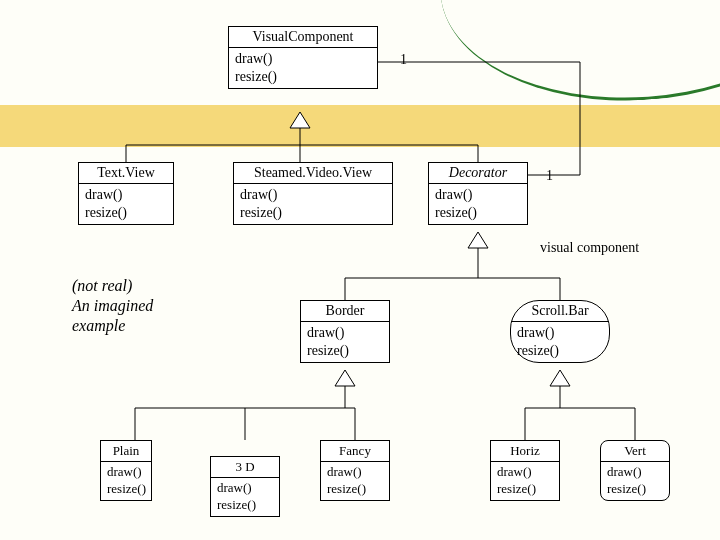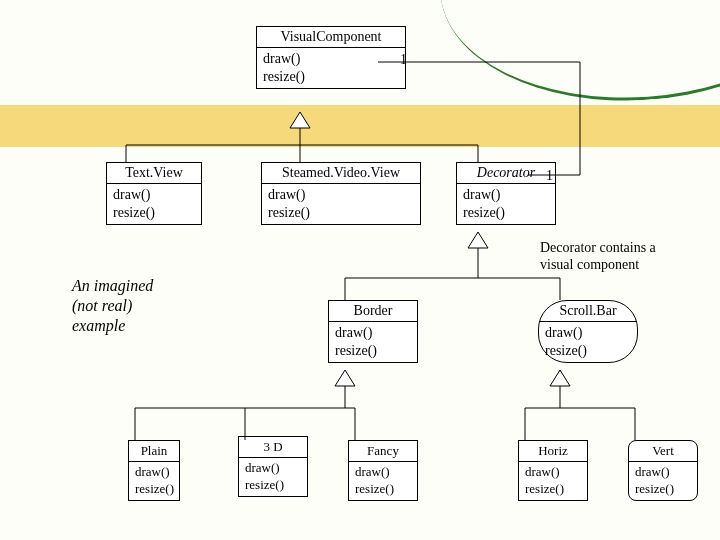--- a/index.html
+++ b/index.html
@@ -38,21 +38,20 @@
   .diagram {
     position: relative;
     z-index: 2;
     width: 720px;
     height: 540px;
   }
   .node {
     position: absolute;
     background: #fff;
     border: 1px solid #000;
-    margin-left: 28px;
   }
   .node .title {
     border-bottom: 1px solid #000;
     padding: 2px 6px;
     text-align: center;
     white-space: nowrap;
   }
   .node .ops {
     padding: 2px 6px;
     line-height: 1.3;
@@ -113,26 +112,25 @@
   <div class="node" style="left:428px; top:162px; width:100px;">
     <div class="title" style="font-style:italic;">Decorator</div>
     <div class="ops">
       <div>draw()</div>
       <div>resize()</div>
     </div>
   </div>
   <div class="label1" style="left:546px; top:168px;">1</div>
 
   <div class="note" style="left:72px; top:276px; line-height:1.25;">
+    <div>(not real)</div>
     <div>An imagined</div>
-    <div>(not real)</div>
     <div>example</div>
   </div>
   <div class="note" style="left:540px; top:240px; font-style:normal; font-size:14px; line-height:1.2;">
-    <div>Decorator contains a</div>
     <div>visual component</div>
   </div>
 
   <div class="node" style="left:300px; top:300px; width:90px;">
     <div class="title">Border</div>
     <div class="ops">
       <div>draw()</div>
       <div>resize()</div>
     </div>
   </div>
@@ -145,21 +143,21 @@
     </div>
   </div>
 
   <div class="node small" style="left:100px; top:440px; width:52px;">
     <div class="title">Plain</div>
     <div class="ops">
       <div>draw()</div>
       <div>resize()</div>
     </div>
   </div>
-  <div class="node small" style="left:210px; top:436px; width:70px;">
+  <div class="node small" style="left:210px; top:456px; width:70px;">
     <div class="title">3 D</div>
     <div class="ops">
       <div>draw()</div>
       <div>resize()</div>
     </div>
   </div>
   <div class="node small" style="left:320px; top:440px; width:70px;">
     <div class="title">Fancy</div>
     <div class="ops">
       <div>draw()</div>

